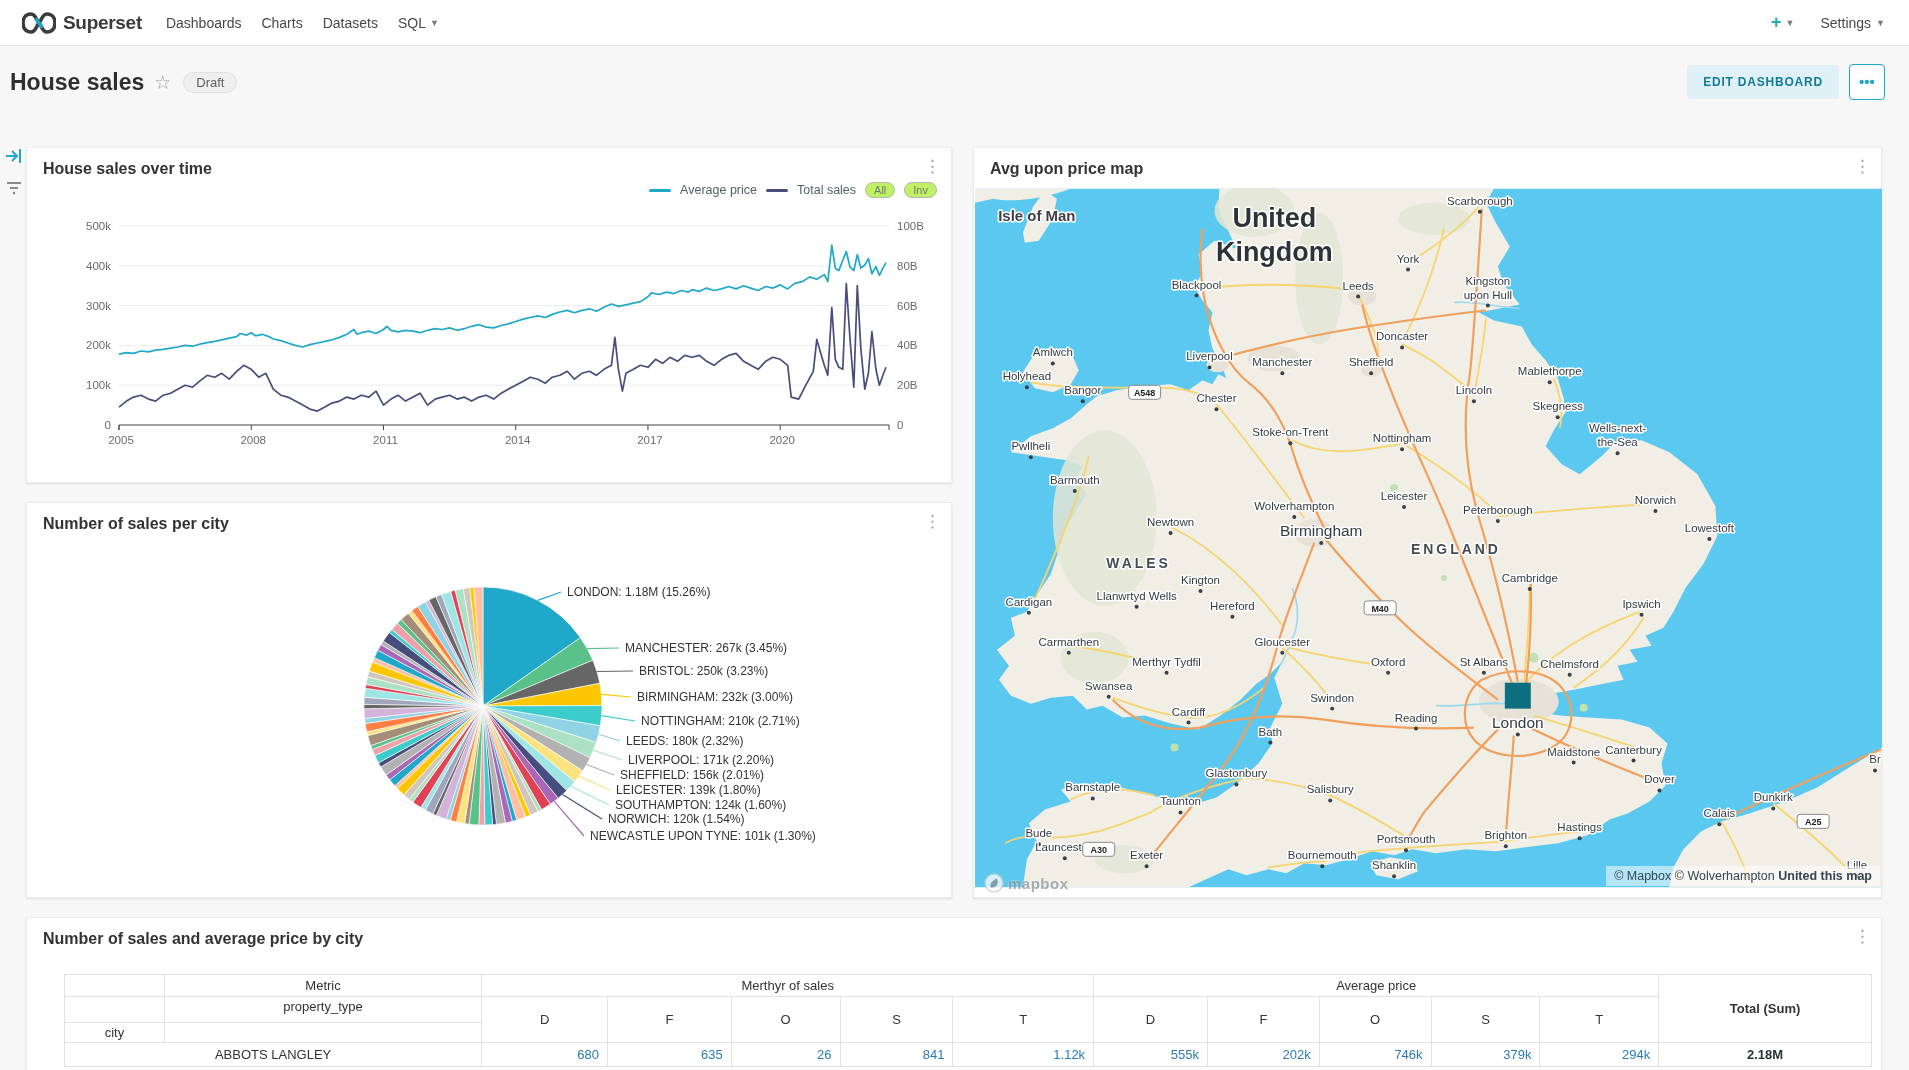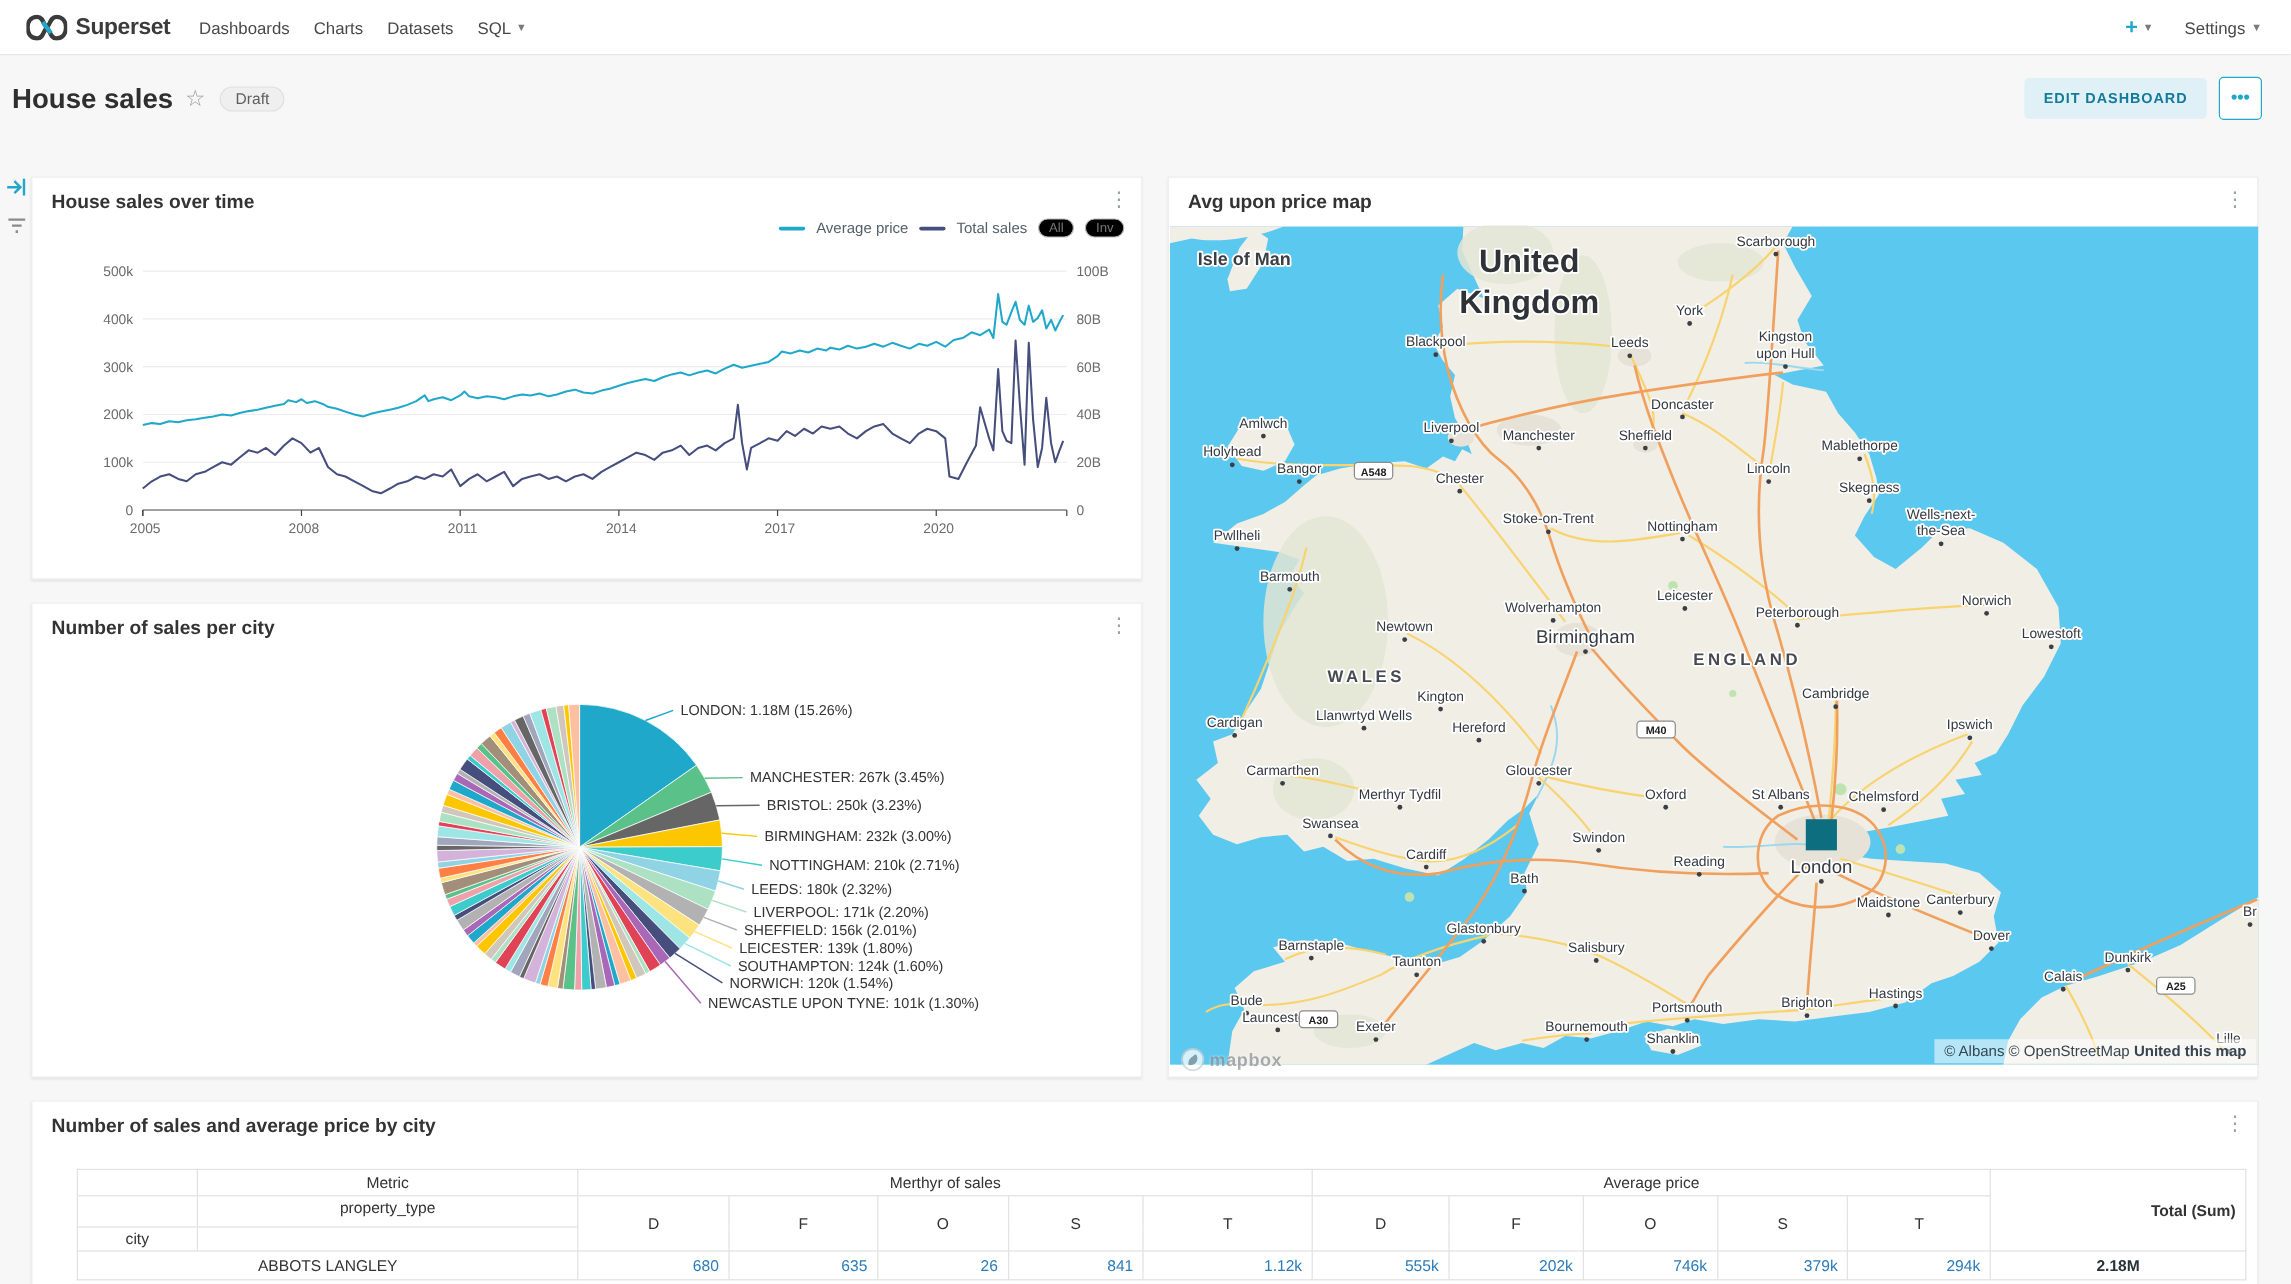--- a/index.html
+++ b/index.html
@@ -44,40 +44,40 @@
   #card-line { left:26px; top:147px; width:926px; height:336px; }
   #card-map  { left:973px; top:147px; width:909px; height:751px; }
   #card-pie  { left:26px; top:502px; width:926px; height:396px; }
   #card-table{ left:26px; top:917px; width:1856px; height:200px; }
 
   
   .legend { position:absolute; top:34px; right:14px; display:flex; align-items:center; gap:9px;
     font-size:12.5px; color:#546069; }
   .legend .dash { width:22px; height:3px; border-radius:2px; }
   .pill-btn { border:1px solid #b6b6b6; color:#777; border-radius:10px; font-size:11px;
-    padding:1px 8px; background:#000000; cursor:pointer; }
+    padding:1px 8px; background:#bef264; cursor:pointer; }
 
   svg text { font-family:"Liberation Sans", sans-serif; }
 
   
   .map-attrib { position:absolute; right:1px; bottom:11px; background:rgba(255,255,255,0.55);
     font-size:12.5px; color:#36454f; padding:3px 8px; }
   .map-attrib b { cursor:pointer; }
   .mapbox-logo { position:absolute; left:10px; bottom:4px; display:flex; align-items:center; gap:4px;
     opacity:0.75; }
   .mapbox-word { font-size:15px; font-weight:bold; color:#8d9399; letter-spacing:0.5px;
     text-shadow:0 0 2px #fff; }
 
   
   #pivot-wrap { position:absolute; left:37px; top:56px; right:9px; }
   table.pivot { border-collapse:collapse; table-layout:fixed; font-size:13px; }
   table.pivot td, table.pivot th { border:1px solid #e2e2e2; padding:2px 8px; font-weight:normal;
     text-align:center; overflow:hidden; white-space:nowrap; background:#fff; }
   table.pivot .num { text-align:right; color:#2B7BB9; }
-  table.pivot .total-h { font-weight:bold; text-align:right; vertical-align:middle; }
+  table.pivot .total-h { font-weight:bold; vertical-align:middle; }
   table.pivot .total-v { font-weight:bold; text-align:center; color:#263238; }
   table.pivot .pt-lbl { vertical-align:top; }
   table.pivot .dfost { vertical-align:middle; }
 </style>
 </head>
 <body>
 
 <div class="nav">
   <div class="brand">
     <svg width="34" height="22" viewBox="0 0 34 22">
@@ -441,21 +441,21 @@
   </svg>
 
   <div class="mapbox-logo">
     <svg width="20" height="20" viewBox="0 0 20 20">
       <circle cx="10" cy="10" r="9" fill="#fff" stroke="#c9ced1" stroke-width="1.5"></circle>
       <path d="M12.5 5.5 C14 7 14.5 9.5 13 12 C11.5 14.5 8.5 15 6.5 14.5 C6 12.5 6.5 9.5 9 8 C10.2 7.2 11.5 6 12.5 5.5 Z" fill="#8d9399"></path>
     </svg>
     <span class="mapbox-word">mapbox</span>
   </div>
   <div class="map-attrib">
-    <span>© Albans © OpenStreetMap</span>
+    <span>© Mapbox © Wolverhampton</span>
     <b>United this map</b>
   </div>
 </div>
 
 <div class="card" id="card-pie">
   <div class="card-title">Number of sales per city</div>
   <div class="kebab">⋮</div>
   <svg id="pie-svg" width="926" height="396" viewBox="0 0 926 396" style="position:absolute;left:0;top:0;">
       <path d="M456,203 L456.00,84.00 A119,119 0 0 1 553.40,134.64 Z" fill="#1FA8C9" stroke="#fff" stroke-width="0.6"></path>
       <polyline points="510.9,97.4 534,89" fill="none" stroke="#1FA8C9" stroke-width="1.2"></polyline>

